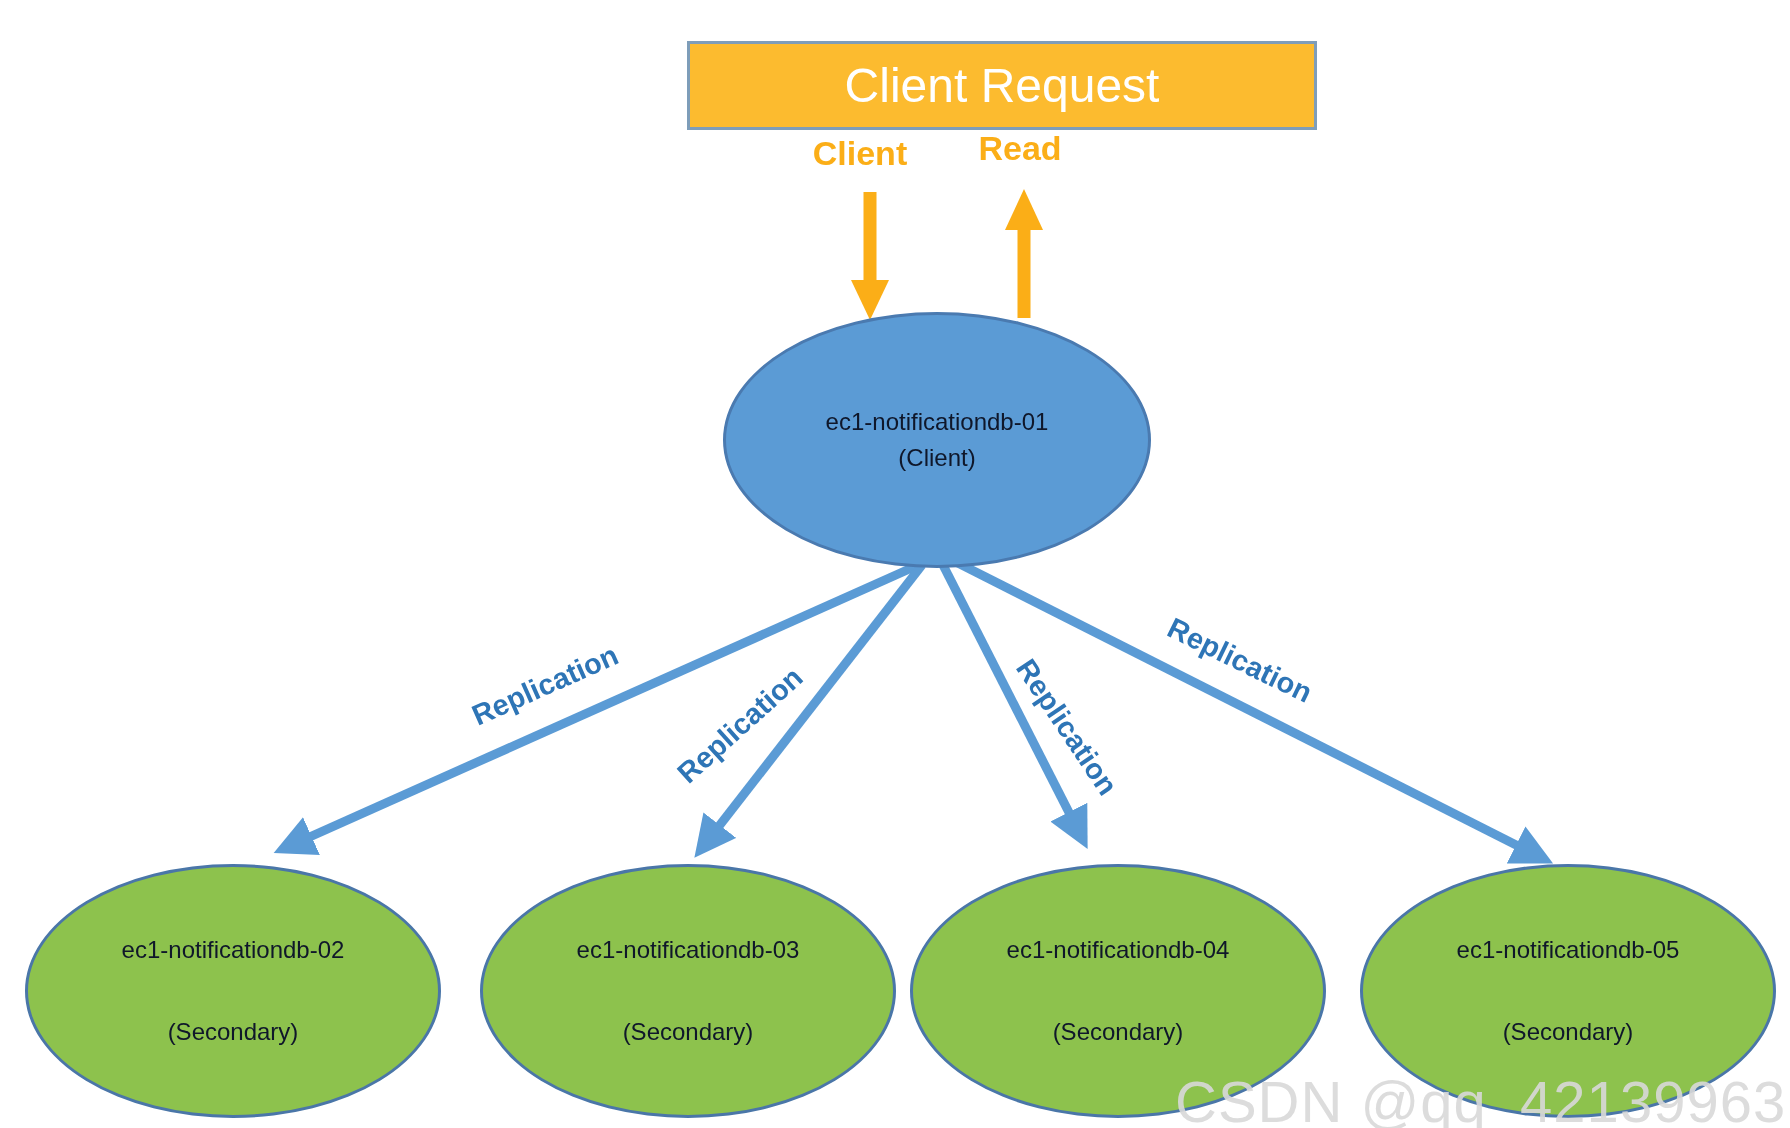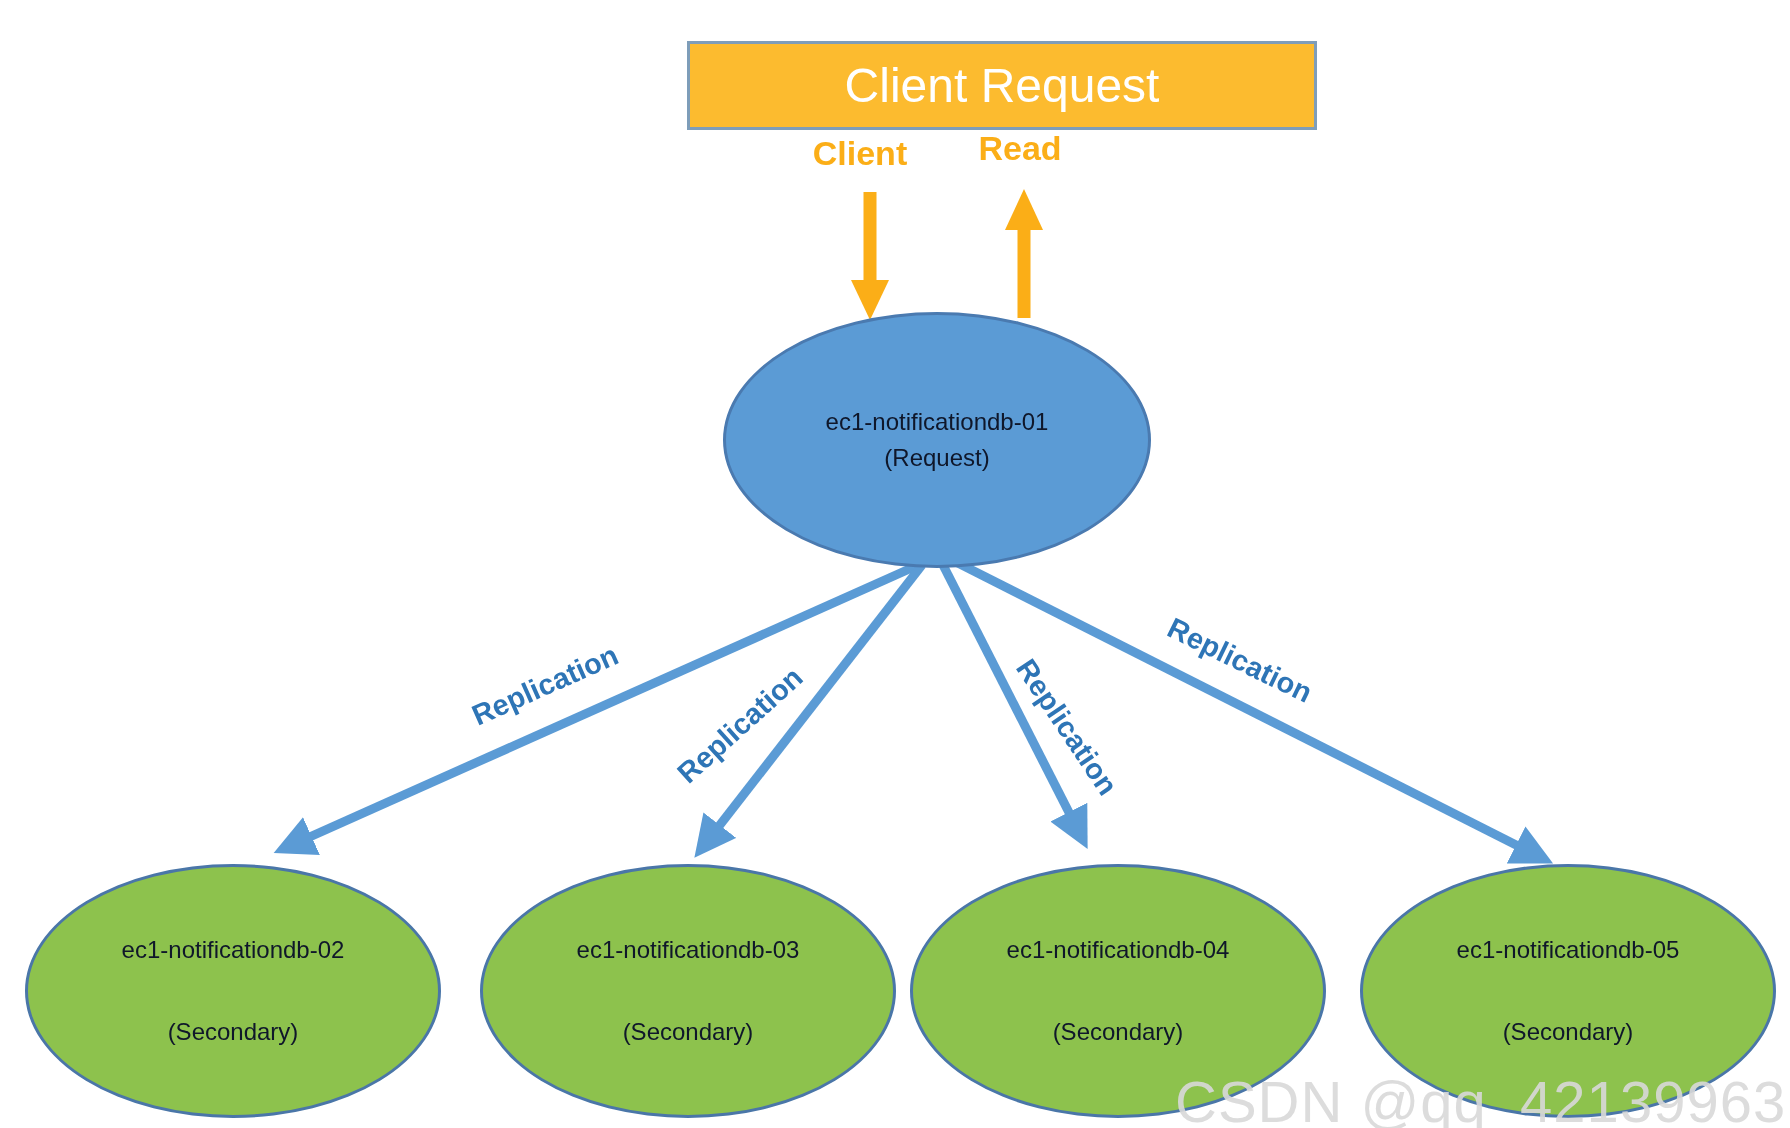--- a/index.html
+++ b/index.html
@@ -101,21 +101,21 @@
     <line class="rep" x1="948" y1="558" x2="1542" y2="858" marker-end="url(#bluehead)"></line>
   </svg>
 
   <div class="rep-label r0">Replication</div>
   <div class="rep-label r1">Replication</div>
   <div class="rep-label r2">Replication</div>
   <div class="rep-label r3">Replication</div>
 
   <div class="node primary">
     <span class="line">ec1-notificationdb-01</span>
-    <span class="line">(Request)</span>
+    <span class="line">(Client)</span>
   </div>
 
   <div class="node secondary s0">
     <span class="line">ec1-notificationdb-02</span>
     <span class="line">(Secondary)</span>
   </div>
   <div class="node secondary s1">
     <span class="line">ec1-notificationdb-03</span>
     <span class="line">(Secondary)</span>
   </div>

